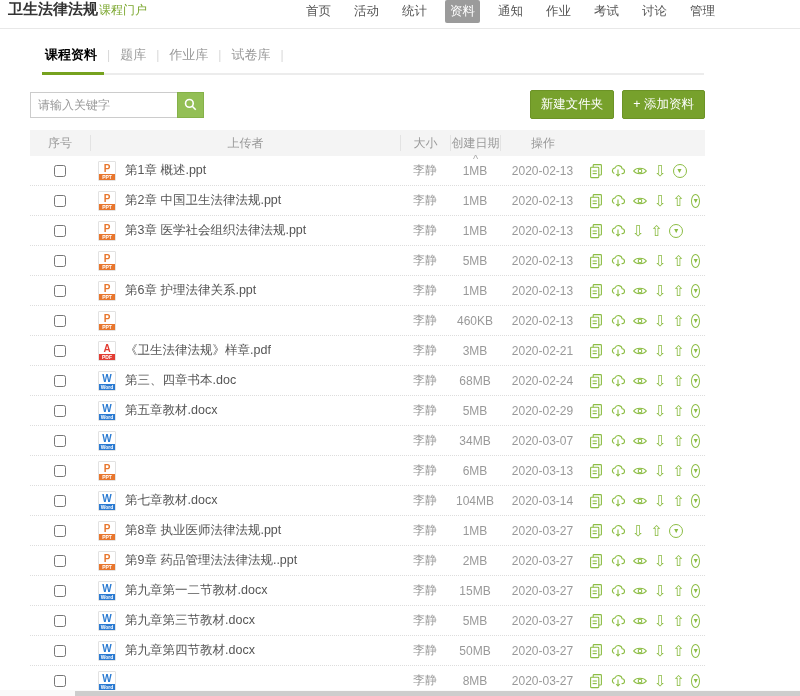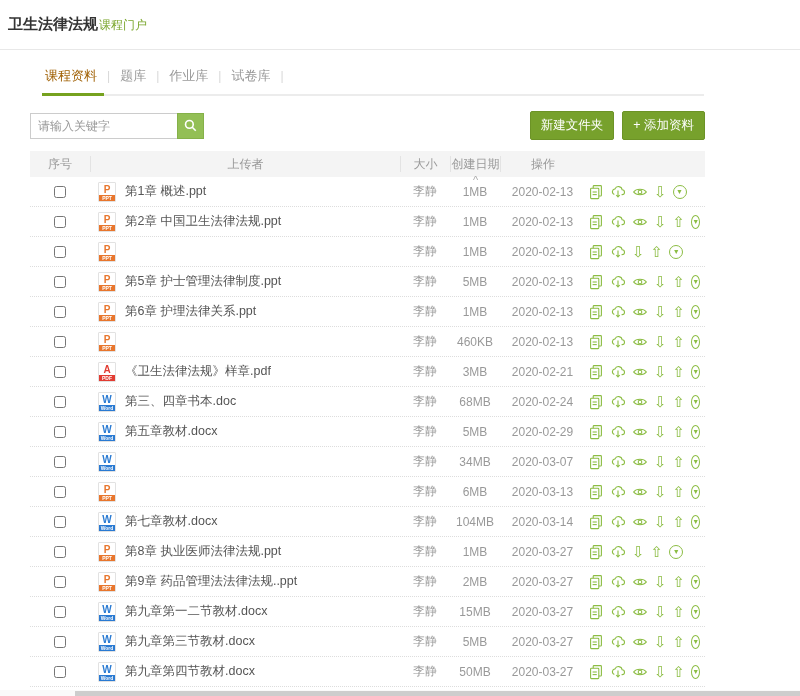--- a/index.html
+++ b/index.html
@@ -4,33 +4,33 @@
 <style>
   * { box-sizing: border-box; }
   html,body { margin:0; padding:0; }
   body {
     width:800px; height:696px; overflow:hidden; position:relative;
     background:#fff; color:#333;
     font-family:"Liberation Sans", sans-serif;
   }
   
   .app-header {
-    height:50px; display:flex; align-items:center; justify-content:space-between;
+    height:29px; display:flex; align-items:flex-start; justify-content:space-between;
     padding:0 80px 0 8px; border-bottom:1px solid #e8e8e8;
   }
   .title-wrap { display:flex; align-items:baseline; }
   .page-title { font-size:15px; font-weight:bold; color:#333; }
   .page-subtitle { font-size:12px; color:#7aa62c; margin-left:1px; }
   .main-nav { display:flex; align-items:center; }
   .nav-item { font-size:12.5px; color:#555; margin-left:13px; cursor:pointer; padding:3px 5px; border-radius:2px; }
   .nav-item.active { background:#9b9b9b; color:#fff; }
   
   .tabbar { margin-left:45px; width:659px; padding-top:16px; border-bottom:2px solid #ececec; }
   .tab { display:inline-block; font-size:13px; color:#999; padding-bottom:9px; cursor:pointer; position:relative; }
-  .tab.active { color:#a16207; font-weight:normal; }
+  .tab.active { color:#000000; font-weight:bold; }
   .tab.active::after { content:""; position:absolute; left:-3px; right:-7px; bottom:-2px; height:3px; background:#76a21f; }
   .tab-sep { color:#d8d8d8; margin:0 10px; font-size:12px; }
   
   .toolbar { margin:15px 0 11px 30px; width:675px; display:flex; justify-content:space-between; align-items:center; }
   .search { display:flex; }
   .search-input { width:147px; height:26px; border:1px solid #ccc; border-right:none; padding:0 7px; font-size:12px; color:#404040; outline:none; }
   .search-input::placeholder { color:#999; }
   .search-btn { width:27px; height:26px; background:#93bf55; border:1px solid #85b149; cursor:pointer; display:flex; align-items:center; justify-content:center; padding:0; }
   .toolbar-right { display:flex; }
   .btn { background:#77a12c; color:#fff; border:1px solid #6c9326; font-size:12.5px; padding:5px 10px; margin-left:8px; cursor:pointer; border-radius:2px; }
@@ -61,20 +61,31 @@
   .hscroll-thumb { position:absolute; left:75px; right:0; top:1px; height:5px; background:#cdcdcd; }
 </style>
 </head>
 <body>
 
 <div class="app-header">
   <div class="title-wrap">
     <span class="page-title">卫生法律法规</span>
     <span class="page-subtitle">课程门户</span>
   </div>
+  <nav class="main-nav" id="main-nav">
+      <span class="nav-item">首页</span>
+      <span class="nav-item">活动</span>
+      <span class="nav-item">统计</span>
+      <span class="nav-item active">资料</span>
+      <span class="nav-item">通知</span>
+      <span class="nav-item">作业</span>
+      <span class="nav-item">考试</span>
+      <span class="nav-item">讨论</span>
+      <span class="nav-item">管理</span>
+    </nav>
 </div>
 
 <div class="tabbar" id="tabbar"><span class="tab active">课程资料</span><span class="tab-sep">|</span><span class="tab">题库</span><span class="tab-sep">|</span><span class="tab">作业库</span><span class="tab-sep">|</span><span class="tab">试卷库</span><span class="tab-sep">|</span></div>
 
 <div class="toolbar">
   <div class="search">
     <input class="search-input" type="text" placeholder="请输入关键字" style="">
     <button class="search-btn">
       <span style="display:flex;">
         <svg width="15" height="15" viewBox="0 0 16 16" fill="none" stroke="#fff" stroke-width="1.7">
@@ -186,20 +197,21 @@
 
   <div class="trow">
     <div class="c-check">
       <input type="checkbox" style="">
     </div>
     <div class="c-file">
       <span class="ficon">
         <span class="ficon-letter" style="color: rgb(232, 118, 45);">P</span>
         <span class="ficon-band" style="background: rgb(232, 118, 45);">PPT</span>
       </span>
+      <a class="fname">第3章 医学社会组织法律法规.ppt</a>
     </div>
     <div class="c-up">李静</div>
     <div class="c-size">1MB</div>
     <div class="c-date">2020-02-13</div>
     <div class="c-act">
       <span class="act">
         <svg viewBox="0 0 16 16" fill="none" stroke="#8cbd44" stroke-width="1.1">
           <rect x="5.2" y="1.6" width="8.2" height="10.4" rx="0.8"></rect>
           <rect x="2.6" y="4.2" width="8.2" height="10.4" rx="0.8" fill="#fff"></rect>
           <line x1="4.6" y1="8" x2="8.8" y2="8"></line>
@@ -221,21 +233,20 @@
 
   <div class="trow">
     <div class="c-check">
       <input type="checkbox" style="">
     </div>
     <div class="c-file">
       <span class="ficon">
         <span class="ficon-letter" style="color: rgb(232, 118, 45);">P</span>
         <span class="ficon-band" style="background: rgb(232, 118, 45);">PPT</span>
       </span>
-      <a class="fname">第5章 护士管理法律制度.ppt</a>
     </div>
     <div class="c-up">李静</div>
     <div class="c-size">5MB</div>
     <div class="c-date">2020-02-13</div>
     <div class="c-act">
       <span class="act">
         <svg viewBox="0 0 16 16" fill="none" stroke="#8cbd44" stroke-width="1.1">
           <rect x="5.2" y="1.6" width="8.2" height="10.4" rx="0.8"></rect>
           <rect x="2.6" y="4.2" width="8.2" height="10.4" rx="0.8" fill="#fff"></rect>
           <line x1="4.6" y1="8" x2="8.8" y2="8"></line>

